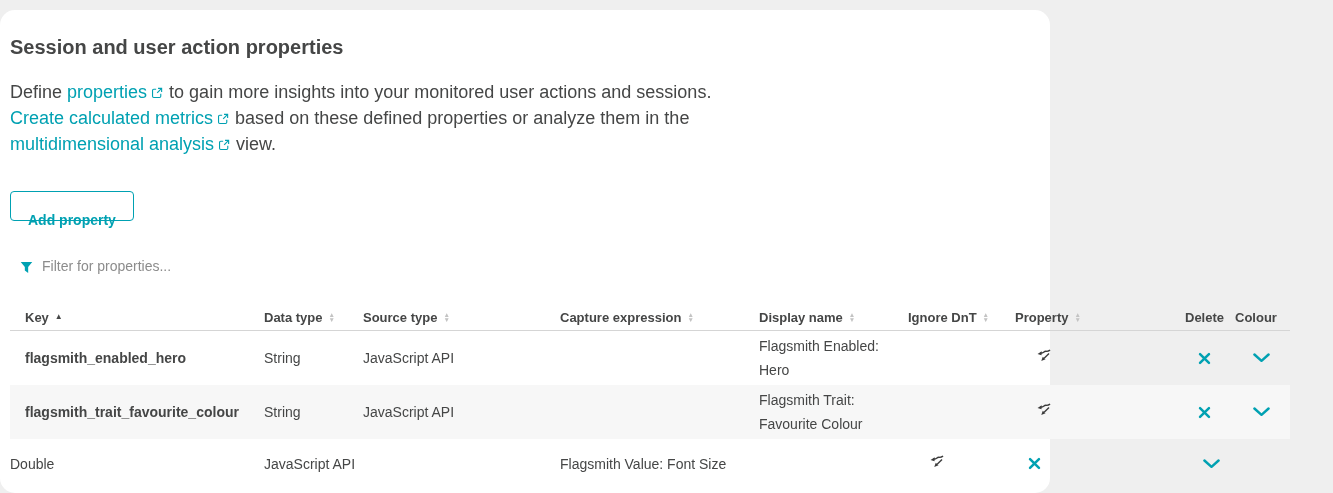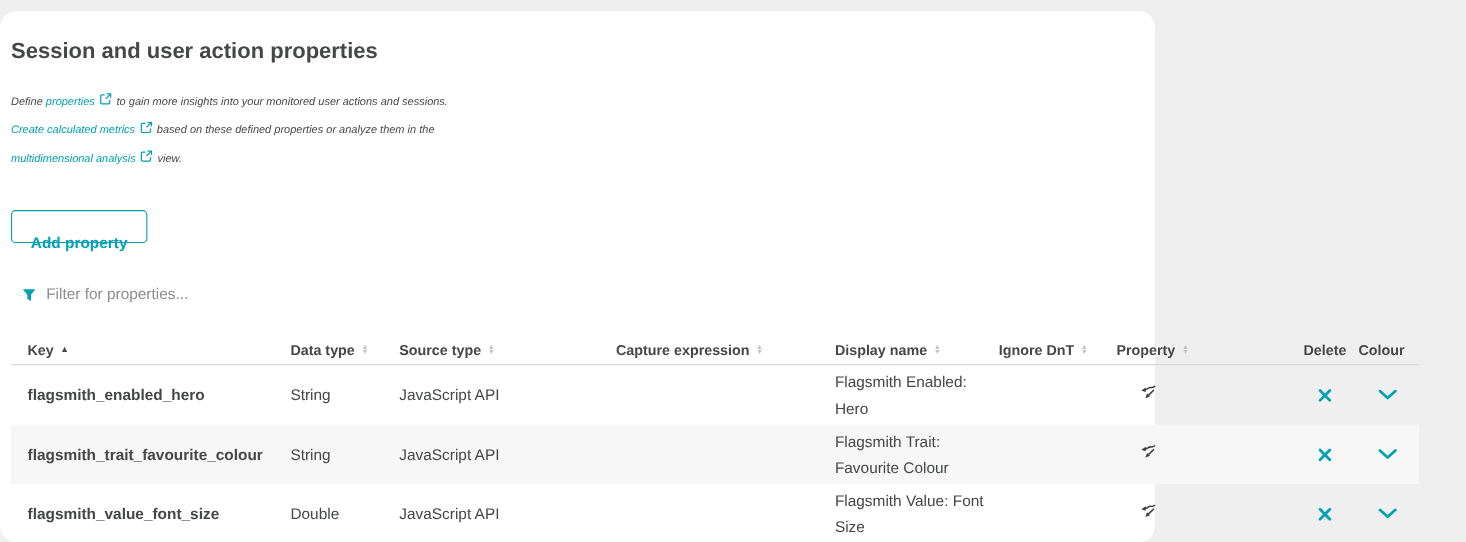--- a/index.html
+++ b/index.html
@@ -21,21 +21,21 @@
     position:relative;
   }
   .card{
     position:absolute;left:0;top:10px;width:1050px;height:483px;
     background:#ffffff;border-top-right-radius:5px;border-radius:15px;
   }
   .page-title{
     margin:26px 0 0 10px;font-size:20px;font-weight:700;color:var(--color-text);
   }
   .description{
-    margin:21px 0 0 10px;font-size:10px;line-height:25px;color:var(--color-text);font-style:italic;
+    margin:21px 0 0 10px;font-size:18px;line-height:25px;color:var(--color-text);
   }
   .text-link{
     color:var(--color-accent);text-decoration:none;cursor:pointer;
   }
   .ext-icon{
     display:inline-block;vertical-align:-1px;margin:0 1px 0 4px;color:var(--color-accent);
   }
   .btn-add{
     display:inline-block;margin:33px 0 0 10px;padding:14px 17px;height:30px;line-height:28px;
     background:#fff;border:1px solid var(--color-accent);border-radius:4px;
@@ -223,21 +223,20 @@
       <div class="td-details">
         <button class="icon-btn">
             <svg viewBox="0 0 18 10" width="17" height="10">
               <path d="M1.5 1.3 L9 8 L16.5 1.3" fill="none" stroke="currentColor" stroke-width="2.6" stroke-linecap="round" stroke-linejoin="round"></path>
             </svg>
           </button>
       </div>
     </div>
 
     <div class="trow">
-      <div class="td-key">flagsmith_value_font_size</div>
       <div>Double</div>
       <div>JavaScript API</div>
       <div></div>
       <div class="td-display">Flagsmith Value: Font Size</div>
       <div></div>
       <div class="td-property">
         <span class="prop-icon"><svg viewBox="0 0 16 16" width="17" height="17">
               <path d="M5.2 4.6 C7.8 5.6 8.2 2.6 10.6 3.1 C12 3.4 12.8 2.9 14.2 2" fill="none" stroke="currentColor" stroke-width="1.3"></path>
               <polygon points="2.4,5.6 6.3,3.0 6.1,6.9" fill="currentColor"></polygon>
               <path d="M13.2 5.2 L8.6 9.6" fill="none" stroke="currentColor" stroke-width="1.3"></path>

